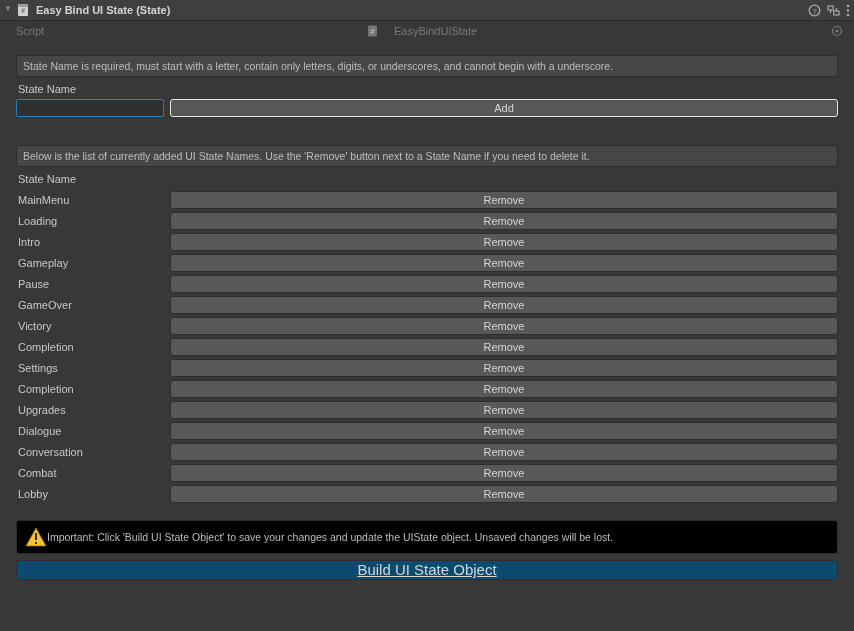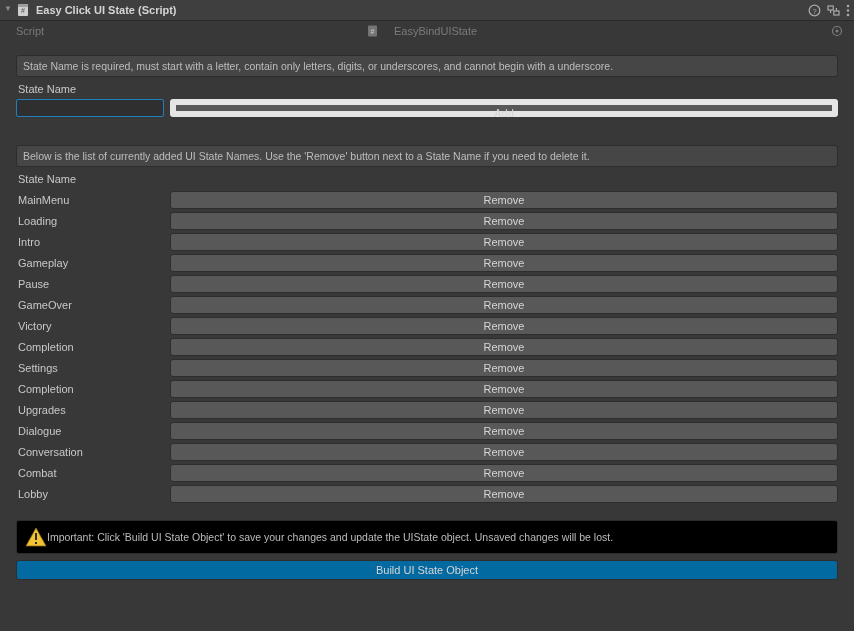--- a/index.html
+++ b/index.html
@@ -101,21 +101,21 @@
     border-radius: 2px;
     padding: 0 4px;
     color: #d5d5d5;
     outline: none;
     font-size: 11px;
   }
   .btn {
     flex: 1;
     height: 18px;
     background: #585858;
-    border: 6px solid #e5e5e5;
+    border: 1px solid #e5e5e5;
     border-radius: 3px;
     color: #d5d5d5;
     font-size: 11px;
     text-align: center;
     line-height: 16px;
     cursor: pointer;
   }
   .state-table { margin-top: 4px; }
   .state-row {
     display: flex;
@@ -149,44 +149,45 @@
     padding: 6px 8px;
     margin-top: 16px;
     margin-bottom: 6px;
     font-size: 10.5px;
     color: #bdbdbd;
   }
   .warn-icon svg { display: block; }
   .build-btn {
     width: 100%;
     height: 20px;
-    background: #0369a1;
+    background: #0c4a6e;
     border: 1px solid #2e2e2e;
     border-radius: 3px;
     color: #d5d5d5;
-    font-size: 11px;
+    font-size: 15px;
     text-align: center;
     line-height: 18px;
     cursor: pointer;
+    text-decoration: underline;
   }
 </style>
 </head>
 <body>
 
 <div class="header">
   <div class="header-left">
     <span class="foldout">▼</span>
     <span class="script-icon">
       <svg width="14" height="14" viewBox="0 0 14 14">
         <rect x="2" y="1" width="10" height="12" rx="1" fill="#cfcfcf"></rect>
         <rect x="2" y="1" width="10" height="3" rx="1" fill="#9e9e9e"></rect>
         <text x="7" y="10" text-anchor="middle" font-size="7" fill="#555" font-family="Arial">#</text>
       </svg>
     </span>
-    <span class="header-title">Easy Click UI State (Script)</span>
+    <span class="header-title">Easy Bind UI State (State)</span>
   </div>
   <div class="header-right">
     <span class="hdr-icon">
       <svg width="13" height="13" viewBox="0 0 13 13">
           <circle cx="6.5" cy="6.5" r="5.3" fill="none" stroke="#a8a8a8" stroke-width="1.3"></circle>
           <text x="6.5" y="9.5" text-anchor="middle" font-size="8" fill="#a8a8a8" font-family="Arial">?</text>
         </svg>
     </span>
     <span class="hdr-icon">
       <svg width="13" height="13" viewBox="0 0 13 13">

